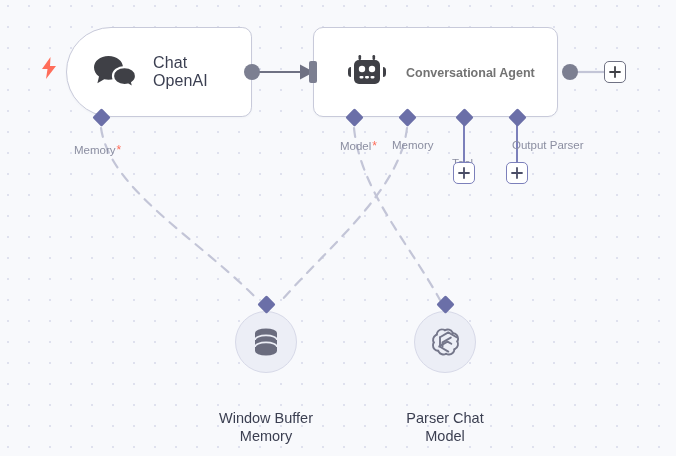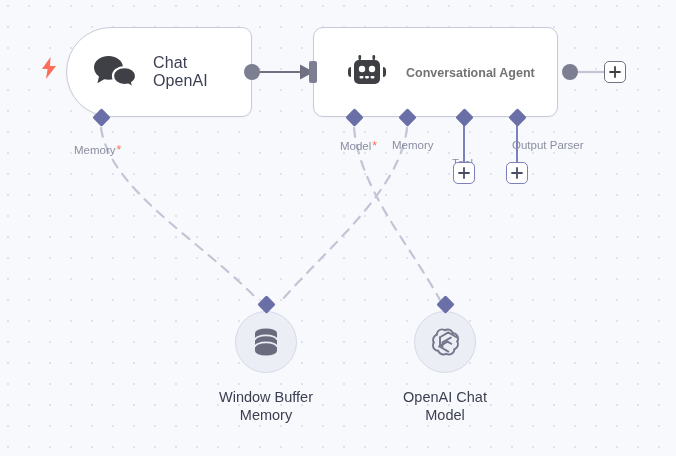--- a/index.html
+++ b/index.html
@@ -166,20 +166,21 @@
   }
 
   .circle-caption {
     position: absolute;
     text-align: center;
     font-size: 14.5px;
     color: #3b3f51;
     line-height: 1.25;
     white-space: pre-line;
     width: 160px;
+    margin-top: 21px;
   }
 </style>
 </head>
 <body>
 
 <div id="canvas">
 
   <svg id="wires" viewBox="0 0 676 456" xmlns="http://www.w3.org/2000/svg">
 
     <g>
@@ -323,16 +324,16 @@
           <path d="M7.7 8.6 c0.1 -3 2.6 -5.3 5.6 -5.2 c1 0 1.9 0.3 2.7 0.8"></path>
           <path d="M11 11.2 v9.6 l8.3 4.8"></path>
           <path d="M11 11.2 l8.3 -4.8 l8.3 4.8"></path>
           <path d="M21.8 11.6 l-8.3 4.8 v4.4"></path>
           <path d="M10.2 20.4 l8.3 -4.8 l3.8 2.2"></path>
         </g>
       </svg>
     </div>
   </div>
   <div class="diamond" style="left:439px; top:298px;"></div>
-  <div class="circle-caption" style="left:365px; top:388px;">OpenAI Chat
+  <div class="circle-caption" style="left:365px; top:388px;">Parser Chat
 Model</div>
 
 </div>
 
 </body></html>

